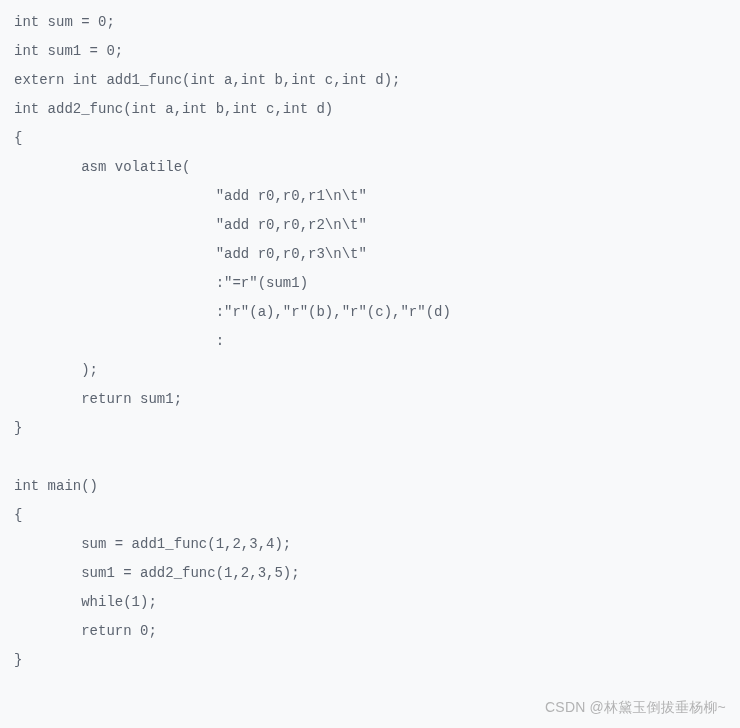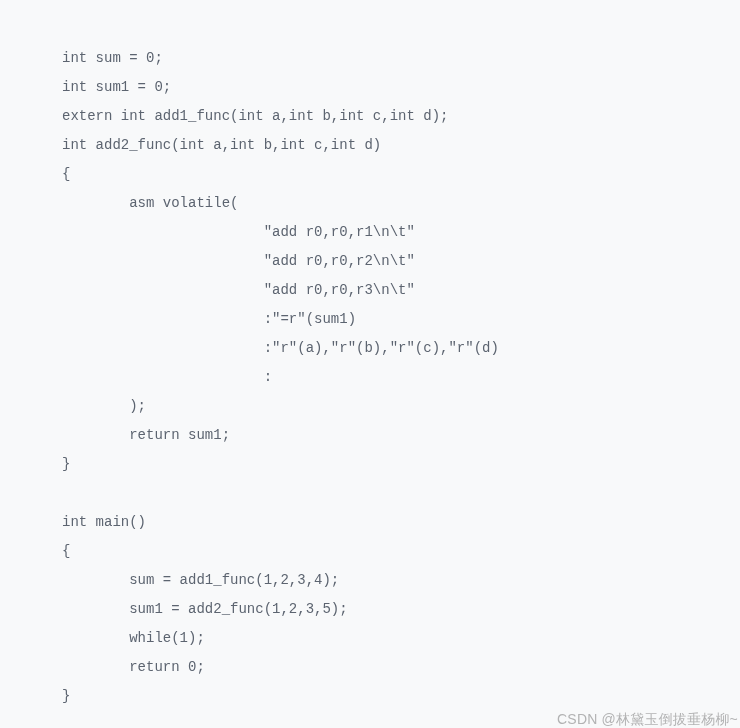--- a/index.html
+++ b/index.html
@@ -1,16 +1,16 @@
 <!DOCTYPE html>
 <html><head>
 <meta charset="utf-8">
 <style>
   * {
-    margin: 12px;
+    margin: 0;
     padding: 0;
     box-sizing: border-box;
   }
   body {
     width: 740px;
     height: 728px;
     background: #f8f9fa;
     font-family: "Consolas", "Monaco", "Courier New", monospace;
     font-size: 14px;
     line-height: 29px;

